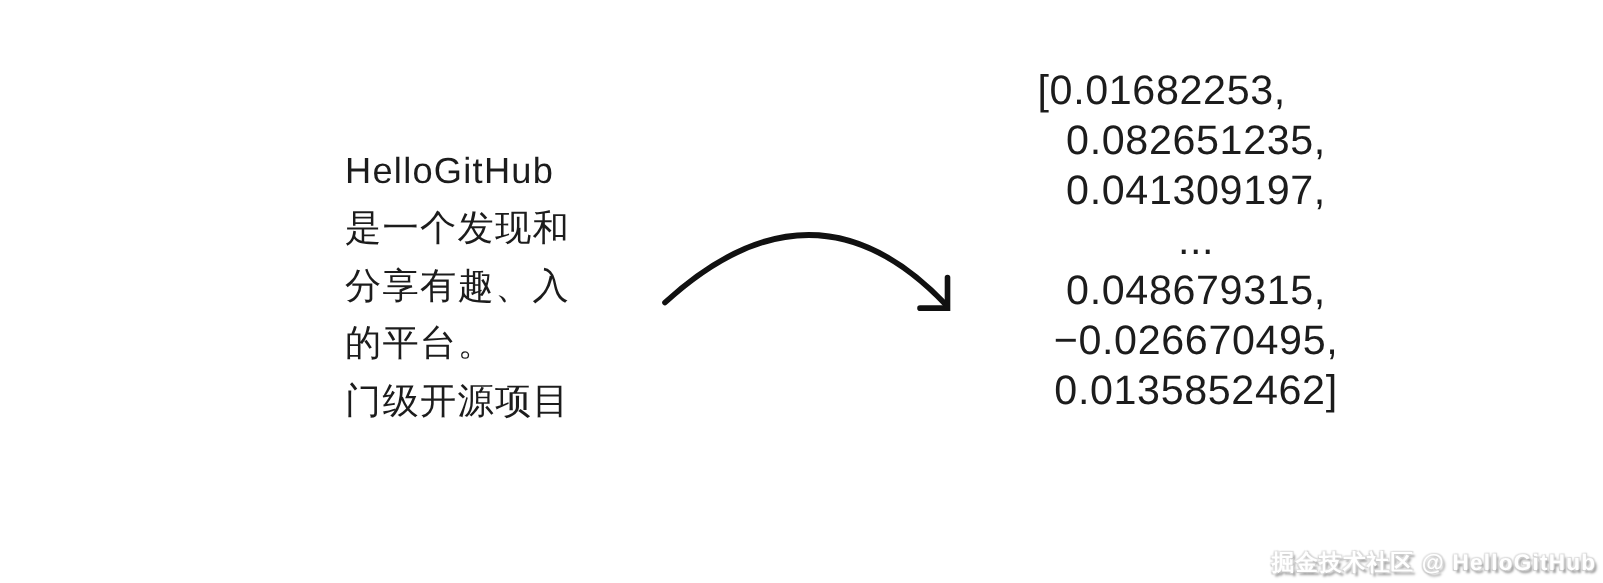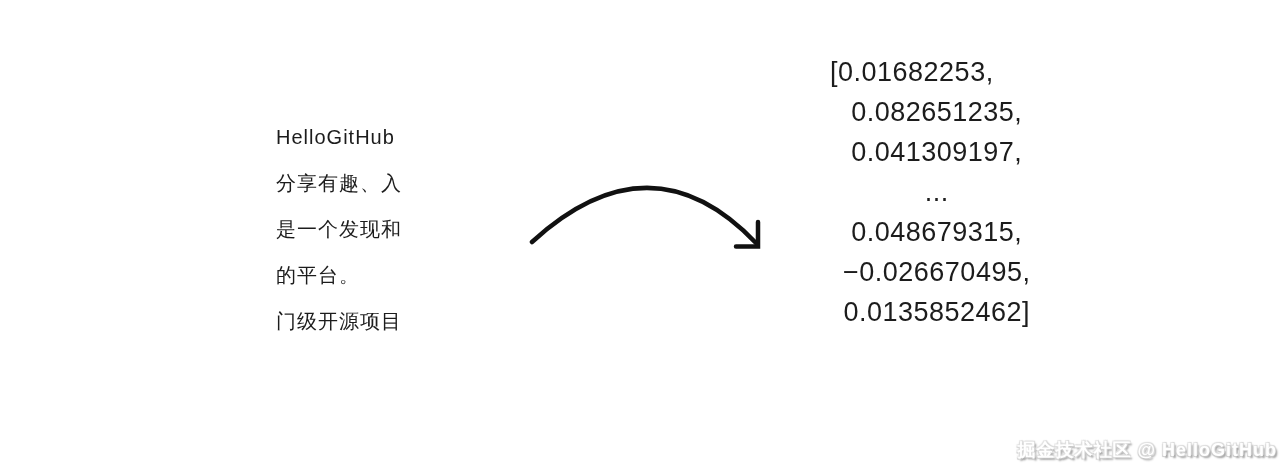--- a/index.html
+++ b/index.html
@@ -13,42 +13,42 @@
     width: 1282px;
     height: 466px;
     background: #ffffff;
     overflow: hidden;
   }
   
   .source-text {
     position: absolute;
     left: 276px;
     top: 114px;
-    font-size: 20px;
+    font-size: 29px;
     line-height: 46px;
     color: #1c1c1c;
     letter-spacing: 1px;
   }
   .source-text .line {
     white-space: nowrap;
   }
   
   .arrow-wrap {
     position: absolute;
     left: 525px;
     top: 180px;
     width: 245px;
     height: 80px;
   }
   
   .vector {
     position: absolute;
     left: 830px;
     top: 52px;
-    font-size: 27px;
+    font-size: 33px;
     line-height: 40px;
     color: #1c1c1c;
     letter-spacing: 0.5px;
   }
   .vector .vline {
     white-space: nowrap;
   }
   .vector .vline:not(:first-child) {
     padding-left: 13px; 
     text-align: center;
@@ -70,22 +70,22 @@
     white-space: nowrap;
   }
 </style>
 </head>
 <body>
 
 <div class="canvas">
 
   <div class="source-text">
     <div class="line">HelloGitHub</div>
+    <div class="line">是一个发现和</div>
     <div class="line">分享有趣、入</div>
-    <div class="line">是一个发现和</div>
     <div class="line">的平台。</div>
     <div class="line">门级开源项目</div>
   </div>
 
   <div class="arrow-wrap">
     <svg width="245" height="80" viewBox="0 0 245 80" xmlns="http://www.w3.org/2000/svg">
       <path d="M 7 62 Q 126.5 -47 232 64" fill="none" stroke="#111111" stroke-width="4.5" stroke-linecap="round"></path>
       <path d="M 233 42 L 233 66.5 L 211 66.5" fill="none" stroke="#111111" stroke-width="4.5" stroke-linecap="round" stroke-linejoin="miter"></path>
     </svg>
   </div>

